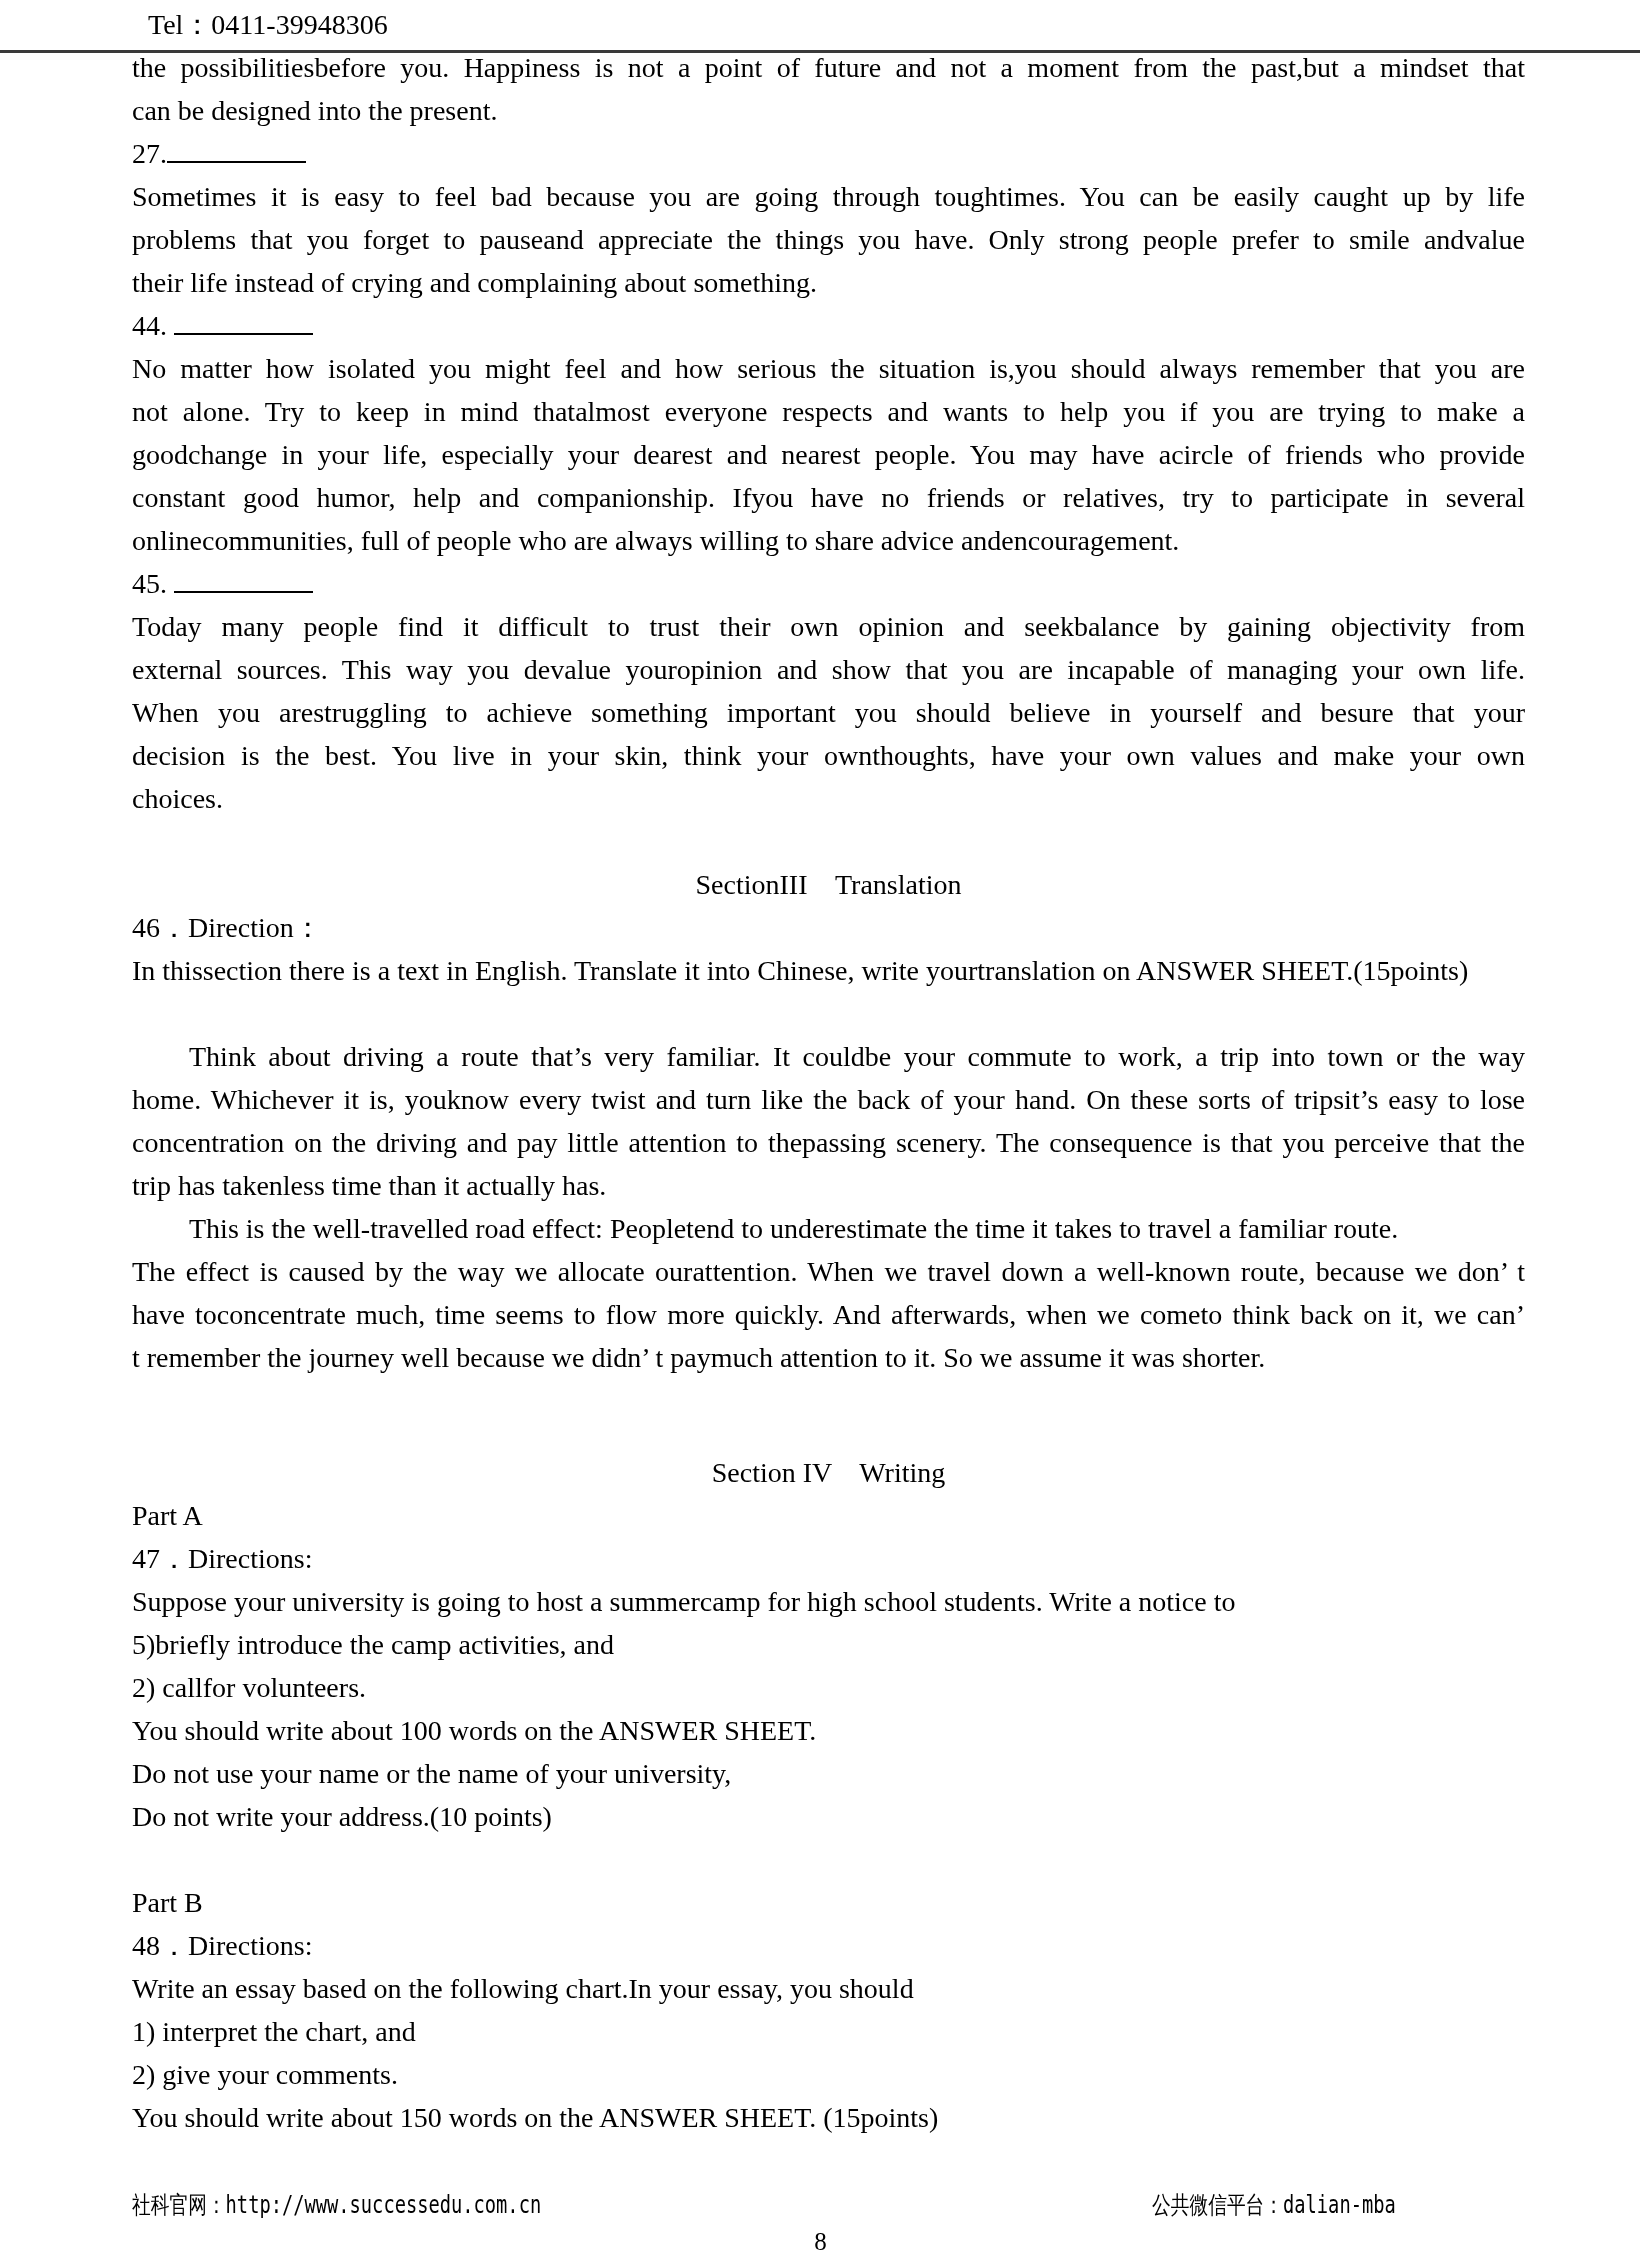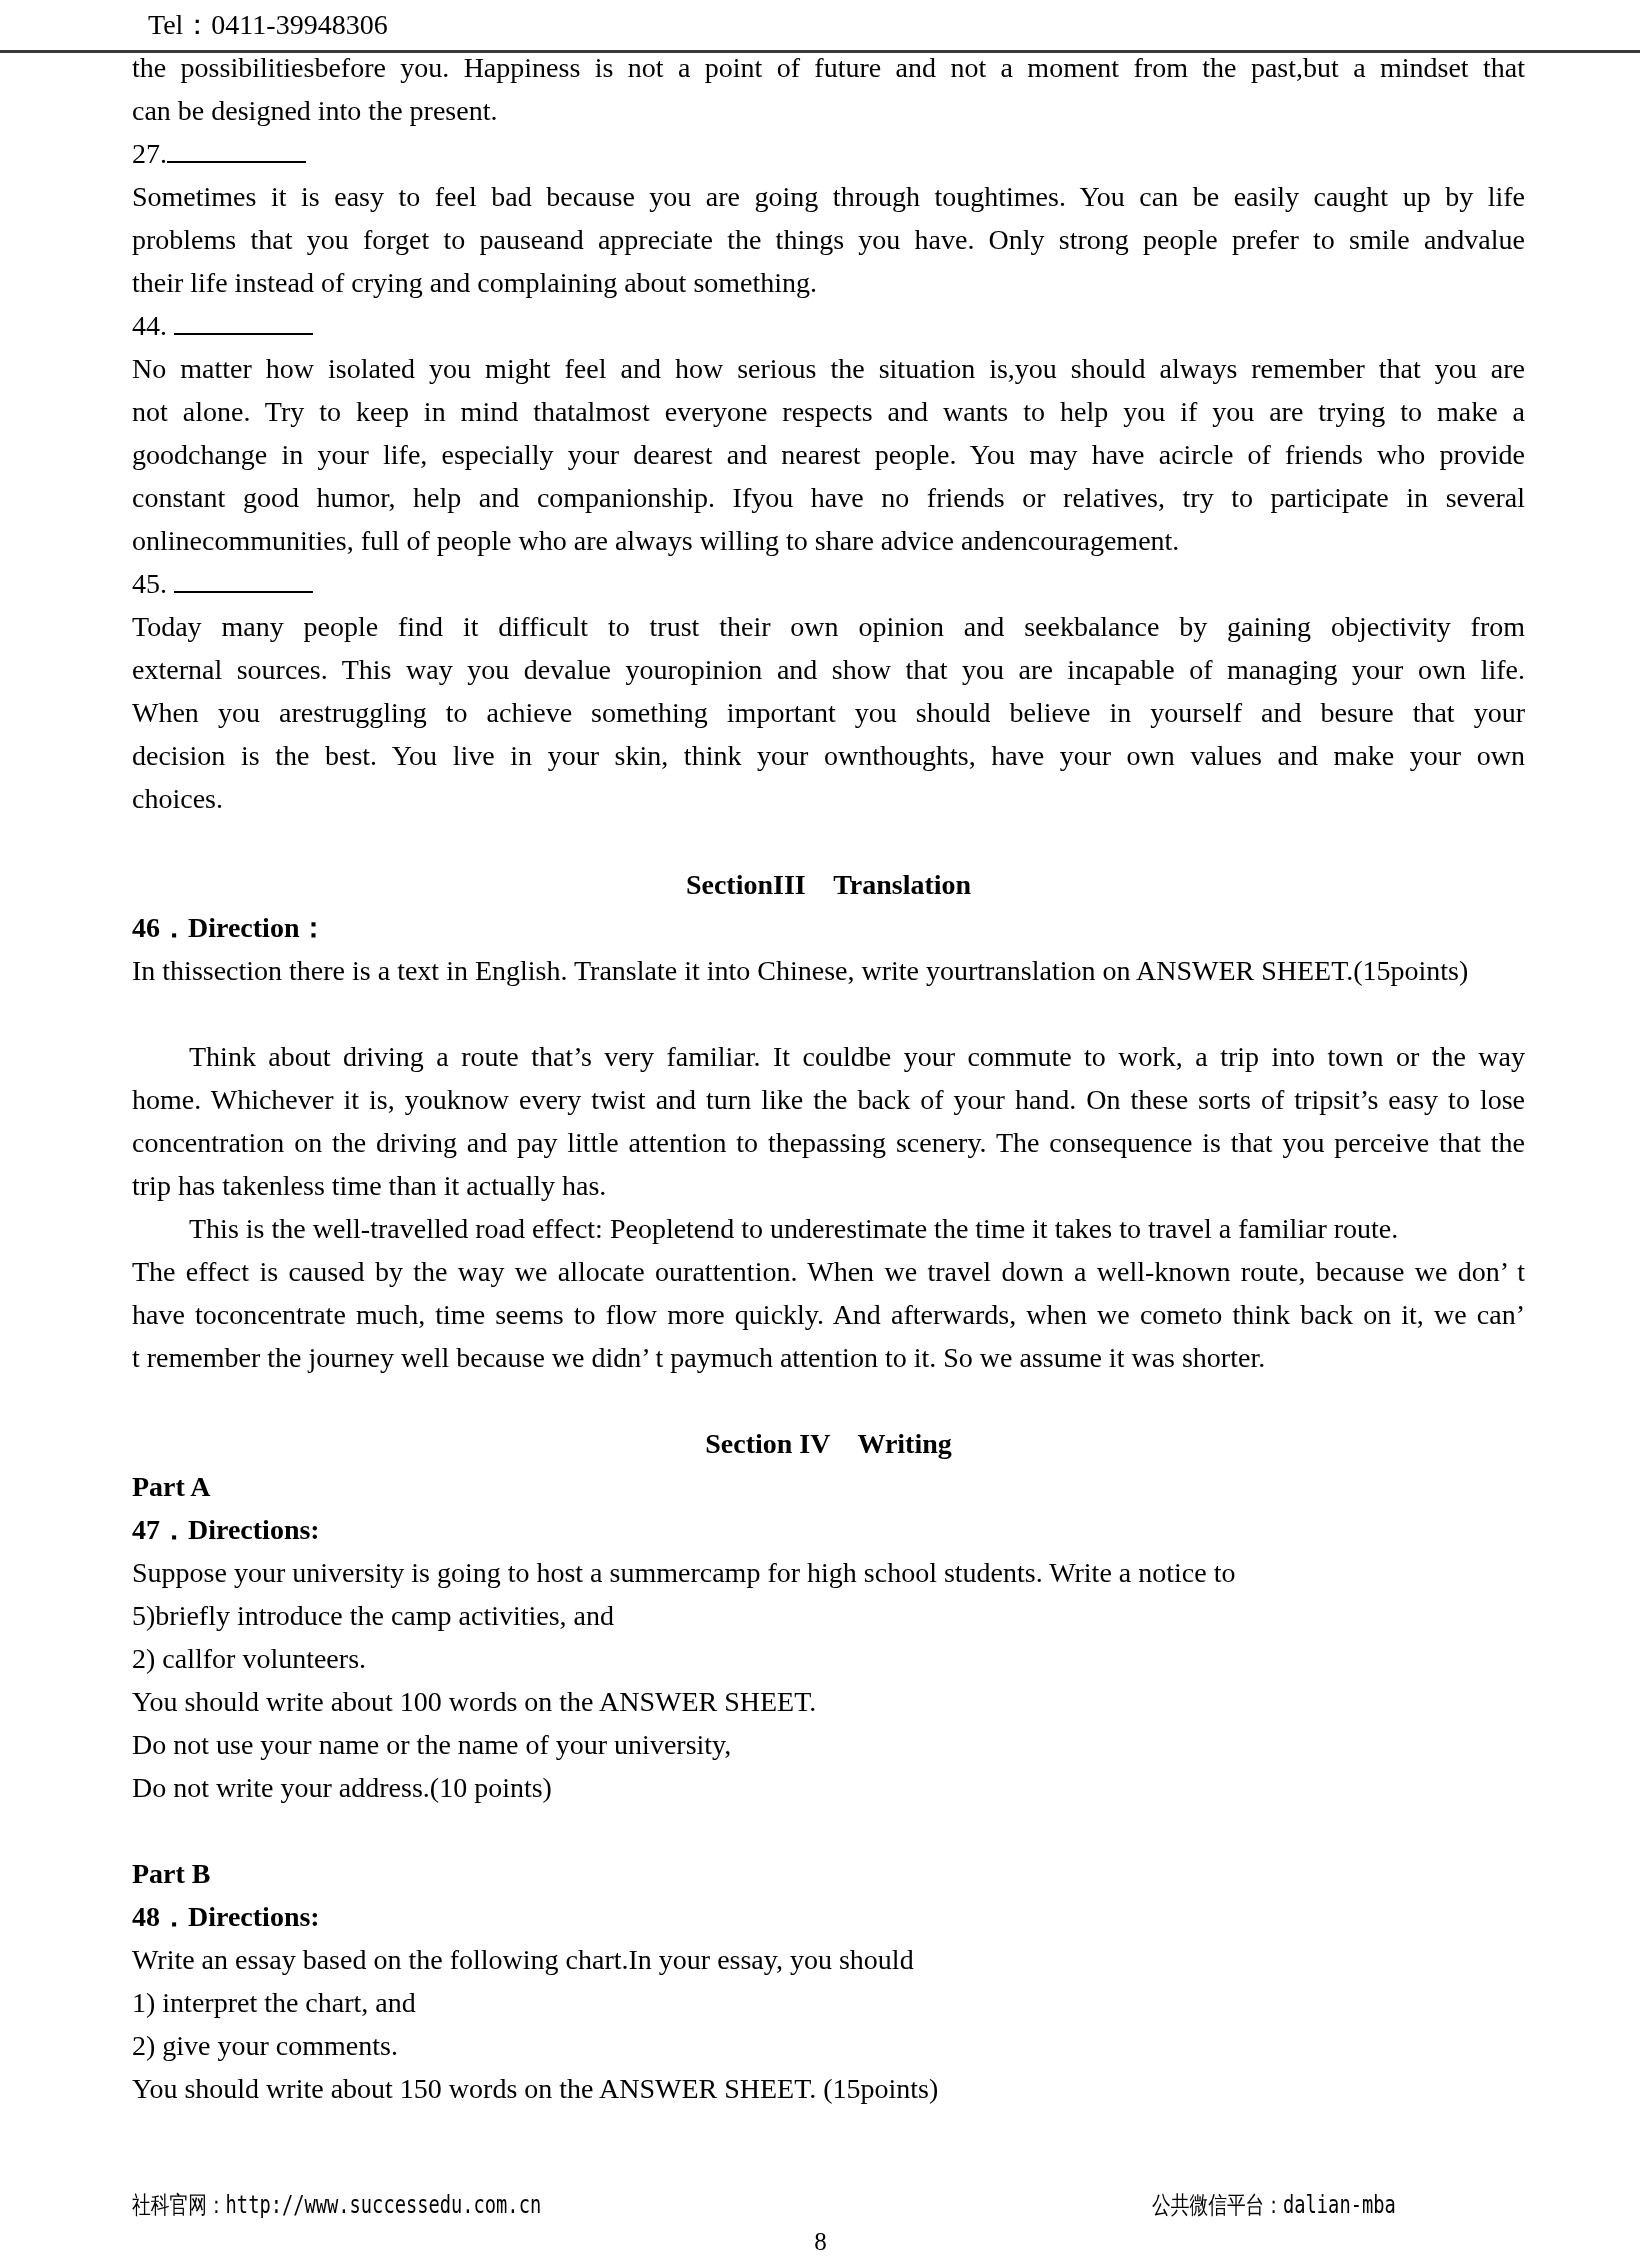--- a/index.html
+++ b/index.html
@@ -4,21 +4,21 @@
 <style>
   html, body { margin: 0; padding: 0; background: #ffffff; }
   body { width: 1641px; height: 2261px; position: relative; overflow: hidden; color: #000; }
   .page { position: absolute; left: 0; top: 0; width: 1641px; height: 2261px; }
   .header-tel { position: absolute; left: 148px; top: 5.3px; font-family: "Liberation Serif", serif; font-size: 28px; line-height: 40px; }
   .header-rule { position: absolute; left: 0; top: 50px; width: 1641px; height: 2.6px; background: #3a3a3a; }
   .body { position: absolute; left: 132px; top: 46px; width: 1393px; font-family: "Liberation Serif", serif; font-size: 28px; line-height: 43px; }
   .line { display: block; height: 43px; white-space: nowrap; }
   .just { text-align: justify; text-align-last: justify; white-space: normal; overflow: hidden; font-family: Liberation Serif, serif; }
   .blank { height: 43px; }
-  .bold { font-weight: bold; }
+  .bold { font-weight: normal; }
   .center { text-align: center; }
   .indent { padding-left: 57px; }
   .blankline { display: inline-block; width: 139px; border-bottom: 2px solid #000; height: 22.5px; vertical-align: baseline; }
   .footer-left { position: absolute; left: 132px; top: 2189px; font-family: "DejaVu Sans Mono", monospace; font-size: 24px; line-height: 33px; transform: scaleX(0.78); transform-origin: left center; }
   .footer-right { position: absolute; left: 1152px; top: 2189px; font-family: "DejaVu Sans Mono", monospace; font-size: 24px; line-height: 33px; transform: scaleX(0.78); transform-origin: left center; }
   .page-number { position: absolute; left: 0; width: 1641px; top: 2225px; text-align: center; font-family: "Liberation Serif", serif; font-size: 25px; line-height: 33px; }
 </style>
 </head>
 <body>
 
@@ -63,21 +63,21 @@
     <span class="line just">home. Whichever it is, youknow every twist and turn like the back of your hand. On these sorts of tripsit’s easy to lose</span>
     <span class="line just">concentration on the driving and pay little attention to thepassing scenery. The consequence is that you perceive that the</span>
     <span class="line">trip has takenless time than it actually has.</span>
     <span class="line indent">This is the well-travelled road effect: Peopletend to underestimate the time it takes to travel a familiar route.</span>
     <span class="line just">The effect is caused by the way we allocate ourattention. When we travel down a well-known route, because we don’ t</span>
     <span class="line just">have toconcentrate much, time seems to flow more quickly. And afterwards, when we cometo think back on it, we can’</span>
     <span class="line">t remember the journey well because we didn’ t paymuch attention to it. So we assume it was shorter.</span>
 
     <span class="line blank"></span>
 
-    <span class="line bold center" style="white-space:pre;">Section IV    Writing</span>
+    <span class="line bold center" style="white-space:pre;margin-top:29px;">Section IV    Writing</span>
     <span class="line bold">Part A</span>
     <span class="line bold">47．Directions:</span>
     <span class="line">Suppose your university is going to host a summercamp for high school students. Write a notice to</span>
     <span class="line">5)briefly introduce the camp activities, and</span>
     <span class="line">2) callfor volunteers.</span>
     <span class="line">You should write about 100 words on the ANSWER SHEET.</span>
     <span class="line">Do not use your name or the name of your university,</span>
     <span class="line">Do not write your address.(10 points)</span>
 
     <span class="line blank"></span>

